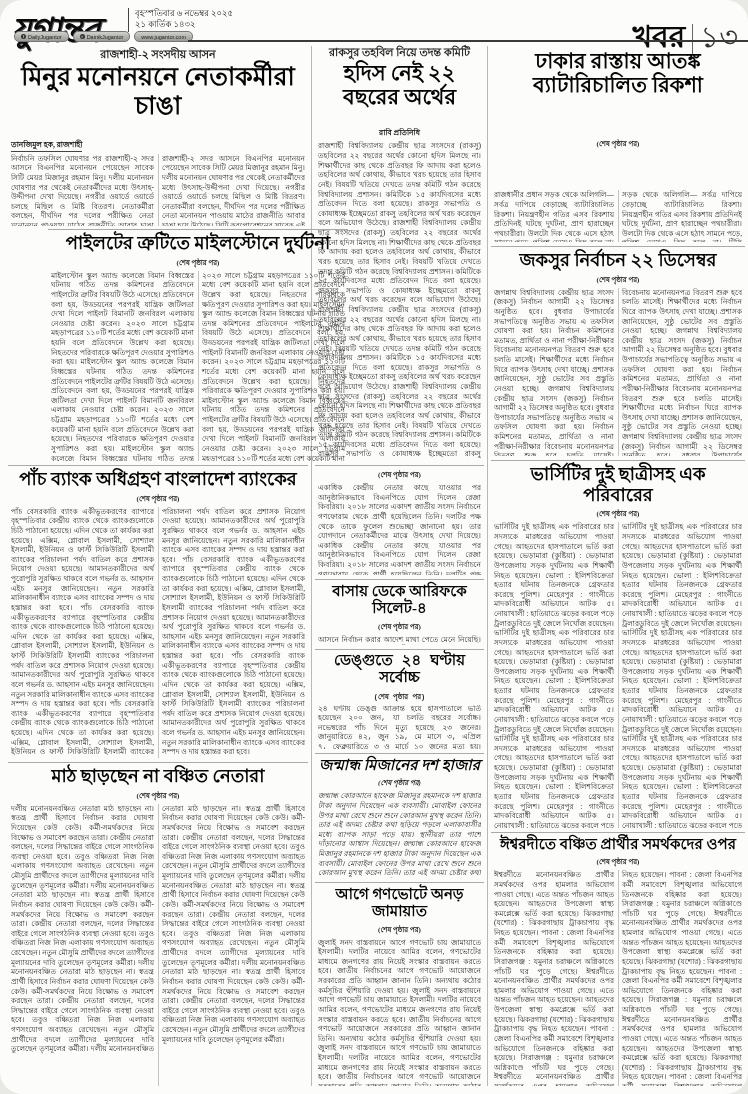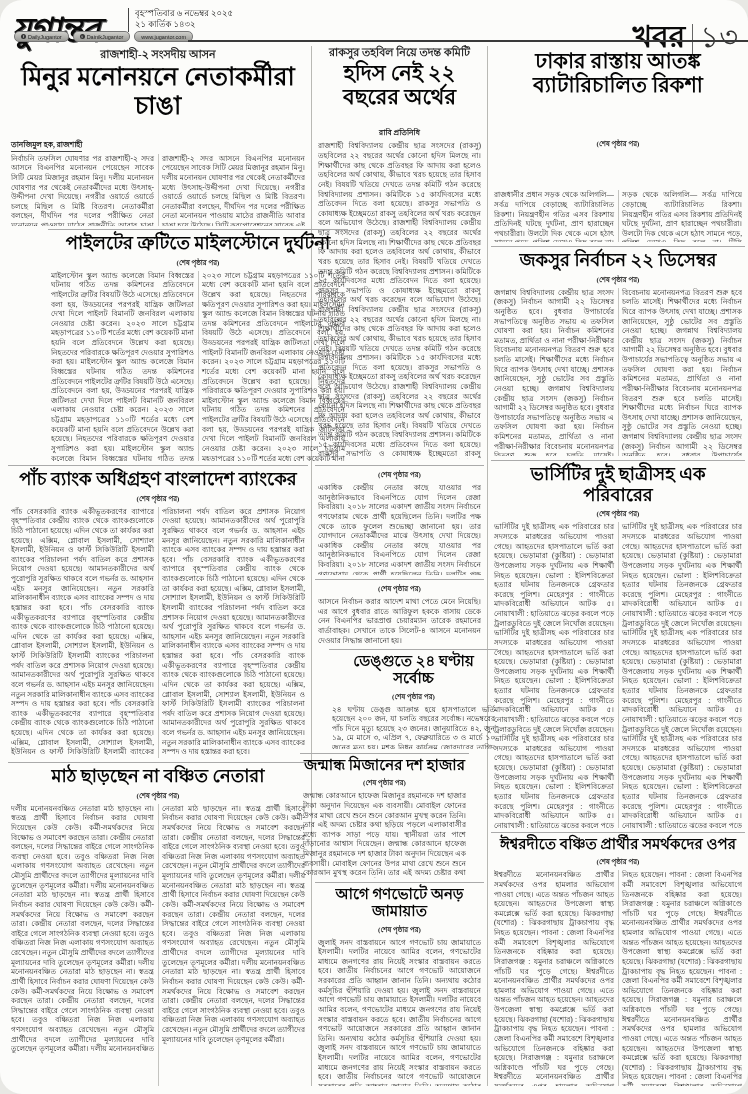--- a/index.html
+++ b/index.html
@@ -113,31 +113,32 @@
     <div class="continuation">(শেষ পৃষ্ঠার পর)</div>
     <div class="body cols2">পাঁচ বেসরকারি ব্যাংক একীভূতকরণের ব্যাপারে বৃহস্পতিবার কেন্দ্রীয় ব্যাংক থেকে ব্যাংকগুলোকে চিঠি পাঠানো হয়েছে। এদিন থেকে তা কার্যকর করা হয়েছে। এক্সিম, গ্লোবাল ইসলামী, সোশ্যাল ইসলামী, ইউনিয়ন ও ফার্স্ট সিকিউরিটি ইসলামী ব্যাংকের পরিচালনা পর্ষদ বাতিল করে প্রশাসক নিয়োগ দেওয়া হয়েছে। আমানতকারীদের অর্থ পুরোপুরি সুরক্ষিত থাকবে বলে গভর্নর ড. আহসান এইচ মনসুর জানিয়েছেন। নতুন সরকারি মালিকানাধীন ব্যাংকে এসব ব্যাংকের সম্পদ ও দায় হস্তান্তর করা হবে। পাঁচ বেসরকারি ব্যাংক একীভূতকরণের ব্যাপারে বৃহস্পতিবার কেন্দ্রীয় ব্যাংক থেকে ব্যাংকগুলোকে চিঠি পাঠানো হয়েছে। এদিন থেকে তা কার্যকর করা হয়েছে। এক্সিম, গ্লোবাল ইসলামী, সোশ্যাল ইসলামী, ইউনিয়ন ও ফার্স্ট সিকিউরিটি ইসলামী ব্যাংকের পরিচালনা পর্ষদ বাতিল করে প্রশাসক নিয়োগ দেওয়া হয়েছে। আমানতকারীদের অর্থ পুরোপুরি সুরক্ষিত থাকবে বলে গভর্নর ড. আহসান এইচ মনসুর জানিয়েছেন। নতুন সরকারি মালিকানাধীন ব্যাংকে এসব ব্যাংকের সম্পদ ও দায় হস্তান্তর করা হবে। পাঁচ বেসরকারি ব্যাংক একীভূতকরণের ব্যাপারে বৃহস্পতিবার কেন্দ্রীয় ব্যাংক থেকে ব্যাংকগুলোকে চিঠি পাঠানো হয়েছে। এদিন থেকে তা কার্যকর করা হয়েছে। এক্সিম, গ্লোবাল ইসলামী, সোশ্যাল ইসলামী, ইউনিয়ন ও ফার্স্ট সিকিউরিটি ইসলামী ব্যাংকের পরিচালনা পর্ষদ বাতিল করে প্রশাসক নিয়োগ দেওয়া হয়েছে। আমানতকারীদের অর্থ পুরোপুরি সুরক্ষিত থাকবে বলে গভর্নর ড. আহসান এইচ মনসুর জানিয়েছেন। নতুন সরকারি মালিকানাধীন ব্যাংকে এসব ব্যাংকের সম্পদ ও দায় হস্তান্তর করা হবে। পাঁচ বেসরকারি ব্যাংক একীভূতকরণের ব্যাপারে বৃহস্পতিবার কেন্দ্রীয় ব্যাংক থেকে ব্যাংকগুলোকে চিঠি পাঠানো হয়েছে। এদিন থেকে তা কার্যকর করা হয়েছে। এক্সিম, গ্লোবাল ইসলামী, সোশ্যাল ইসলামী, ইউনিয়ন ও ফার্স্ট সিকিউরিটি ইসলামী ব্যাংকের পরিচালনা পর্ষদ বাতিল করে প্রশাসক নিয়োগ দেওয়া হয়েছে। আমানতকারীদের অর্থ পুরোপুরি সুরক্ষিত থাকবে বলে গভর্নর ড. আহসান এইচ মনসুর জানিয়েছেন। নতুন সরকারি মালিকানাধীন ব্যাংকে এসব ব্যাংকের সম্পদ ও দায় হস্তান্তর করা হবে। পাঁচ বেসরকারি ব্যাংক একীভূতকরণের ব্যাপারে বৃহস্পতিবার কেন্দ্রীয় ব্যাংক থেকে ব্যাংকগুলোকে চিঠি পাঠানো হয়েছে। এদিন থেকে তা কার্যকর করা হয়েছে। এক্সিম, গ্লোবাল ইসলামী, সোশ্যাল ইসলামী, ইউনিয়ন ও ফার্স্ট সিকিউরিটি ইসলামী ব্যাংকের পরিচালনা পর্ষদ বাতিল করে প্রশাসক নিয়োগ দেওয়া হয়েছে। আমানতকারীদের অর্থ পুরোপুরি সুরক্ষিত থাকবে বলে গভর্নর ড. আহসান এইচ মনসুর জানিয়েছেন। নতুন সরকারি মালিকানাধীন ব্যাংকে এসব ব্যাংকের সম্পদ ও দায় হস্তান্তর করা হবে।</div>
   </article>
 
   <article class="article rule-top" style="left:315px;top:465px;width:169px;height:112px;">
     <div class="continuation">(শেষ পৃষ্ঠার পর)</div>
     <div class="body">একাধিক কেন্দ্রীয় নেতার কাছে যাওয়ার পর আনুষ্ঠানিকভাবে বিএনপিতে যোগ দিলেন রেজা কিবরিয়া। ২০১৮ সালের একাদশ জাতীয় সংসদ নির্বাচনে গণফোরাম থেকে প্রার্থী হয়েছিলেন তিনি। দলটির পক্ষ থেকে তাকে ফুলেল শুভেচ্ছা জানানো হয়। তার যোগদানে নেতাকর্মীদের মাঝে উৎসাহ দেখা দিয়েছে। একাধিক কেন্দ্রীয় নেতার কাছে যাওয়ার পর আনুষ্ঠানিকভাবে বিএনপিতে যোগ দিলেন রেজা কিবরিয়া। ২০১৮ সালের একাদশ জাতীয় সংসদ নির্বাচনে গণফোরাম থেকে প্রার্থী হয়েছিলেন তিনি। দলটির পক্ষ থেকে তাকে ফুলেল শুভেচ্ছা জানানো হয়। তার যোগদানে নেতাকর্মীদের মাঝে উৎসাহ দেখা দিয়েছে।</div>
   </article>
 
   <article class="article rule-top" style="left:315px;top:579px;width:169px;height:68px;">
+    <h3 class="headline h-sm">বাসায় ডেকে আরিফকে সিলেট-৪</h3>
     <div class="continuation">(শেষ পৃষ্ঠার পর)</div>
     <div class="body">আসনে নির্বাচন করার আদেশ মাথা পেতে মেনে নিয়েছি। এর আগে বুধবার রাতে আরিফুল হককে বাসায় ডেকে নেন বিএনপির ভারপ্রাপ্ত চেয়ারম্যান তারেক রহমানের বার্তাবাহক। সেখানে তাকে সিলেট-৪ আসনে মনোনয়ন দেওয়ার সিদ্ধান্ত জানানো হয়।</div>
   </article>
 
-  <article class="article rule-top" style="left:329px;top:649px;width:169px;height:102px;">
+  <article class="article rule-top" style="left:315px;top:649px;width:169px;height:102px;font-family:Liberation Mono, monospace;">
     <h3 class="headline h-sm">ডেঙ্গুতে ২৪ ঘণ্টায় সর্বোচ্চ</h3>
     <div class="continuation">(শেষ পৃষ্ঠার পর)</div>
     <div class="body">২৪ ঘণ্টায় ডেঙ্গু আক্রান্ত হয়ে হাসপাতালে ভর্তি হয়েছেন ২০০ জন, যা চলতি বছরের সর্বোচ্চ। নভেম্বরের পাঁচ দিনে মৃত্যু হয়েছে ২৩ জনের। জানুয়ারিতে ৪২, জুন ১৯, মে মাসে ৩, এপ্রিল ৭, ফেব্রুয়ারিতে ৩ ও মার্চে ১০ জনের মৃত্যু হয়। মশক নিধন কার্যক্রম জোরদারের তাগিদ দিয়েছেন বিশেষজ্ঞরা। ২৪ ঘণ্টায় ডেঙ্গু আক্রান্ত হয়ে হাসপাতালে ভর্তি হয়েছেন ২০০ জন, যা চলতি বছরের সর্বোচ্চ। নভেম্বরের পাঁচ দিনে মৃত্যু হয়েছে ২৩ জনের। জানুয়ারিতে ৪২, জুন ১৯, মে মাসে ৩, এপ্রিল ৭, ফেব্রুয়ারিতে ৩ ও মার্চে ১০ জনের মৃত্যু হয়। মশক নিধন কার্যক্রম জোরদারের তাগিদ দিয়েছেন বিশেষজ্ঞরা।</div>
   </article>
 
-  <article class="article rule-top" style="left:300px;top:753px;width:169px;height:127px;">
+  <article class="article rule-top" style="left:315px;top:753px;width:169px;height:127px;font-style:italic;">
     <h3 class="headline h-sm">জন্মান্ধ মিজানের দশ হাজার</h3>
     <div class="continuation">(শেষ পৃষ্ঠার পর)</div>
     <div class="body">জন্মান্ধ কোরআনে হাফেজ মিজানুর রহমানকে দশ হাজার টাকা অনুদান দিয়েছেন এক ব্যবসায়ী। মোবাইল ফোনের উপর মাথা রেখে শুনে শুনে কোরআন মুখস্থ করেন তিনি। তার এই অদম্য চেষ্টার কথা ছড়িয়ে পড়লে এলাকাবাসীর মধ্যে ব্যাপক সাড়া পড়ে যায়। স্থানীয়রা তার পাশে দাঁড়ানোর আশ্বাস দিয়েছেন। জন্মান্ধ কোরআনে হাফেজ মিজানুর রহমানকে দশ হাজার টাকা অনুদান দিয়েছেন এক ব্যবসায়ী। মোবাইল ফোনের উপর মাথা রেখে শুনে শুনে কোরআন মুখস্থ করেন তিনি। তার এই অদম্য চেষ্টার কথা ছড়িয়ে পড়লে এলাকাবাসীর মধ্যে ব্যাপক সাড়া পড়ে যায়। স্থানীয়রা তার পাশে দাঁড়ানোর আশ্বাস দিয়েছেন।</div>
   </article>
 
   <article class="article rule-top" style="left:315px;top:882px;width:169px;height:206px;">
     <h3 class="headline h-sm">আগে গণভোটে অনড় জামায়াত</h3>
     <div class="continuation">(শেষ পৃষ্ঠার পর)</div>
     <div class="body">জুলাই সনদ বাস্তবায়নে আগে গণভোট চায় জামায়াতে ইসলামী। দলটির নায়েবে আমির বলেন, গণভোটের মাধ্যমে জনগণের রায় নিয়েই সংস্কার বাস্তবায়ন করতে হবে। জাতীয় নির্বাচনের আগে গণভোট আয়োজনে সরকারের প্রতি আহ্বান জানান তিনি। অন্যথায় কঠোর কর্মসূচির হুঁশিয়ারি দেওয়া হয়। জুলাই সনদ বাস্তবায়নে আগে গণভোট চায় জামায়াতে ইসলামী। দলটির নায়েবে আমির বলেন, গণভোটের মাধ্যমে জনগণের রায় নিয়েই সংস্কার বাস্তবায়ন করতে হবে। জাতীয় নির্বাচনের আগে গণভোট আয়োজনে সরকারের প্রতি আহ্বান জানান তিনি। অন্যথায় কঠোর কর্মসূচির হুঁশিয়ারি দেওয়া হয়। জুলাই সনদ বাস্তবায়নে আগে গণভোট চায় জামায়াতে ইসলামী। দলটির নায়েবে আমির বলেন, গণভোটের মাধ্যমে জনগণের রায় নিয়েই সংস্কার বাস্তবায়ন করতে হবে। জাতীয় নির্বাচনের আগে গণভোট আয়োজনে সরকারের প্রতি আহ্বান জানান তিনি। অন্যথায় কঠোর কর্মসূচির হুঁশিয়ারি দেওয়া হয়। জুলাই সনদ বাস্তবায়নে আগে গণভোট চায় জামায়াতে ইসলামী। দলটির নায়েবে আমির বলেন, গণভোটের মাধ্যমে জনগণের রায় নিয়েই সংস্কার বাস্তবায়ন করতে হবে। জাতীয় নির্বাচনের আগে গণভোট আয়োজনে সরকারের প্রতি আহ্বান জানান তিনি। অন্যথায় কঠোর কর্মসূচির হুঁশিয়ারি দেওয়া হয়।</div>
   </article>

